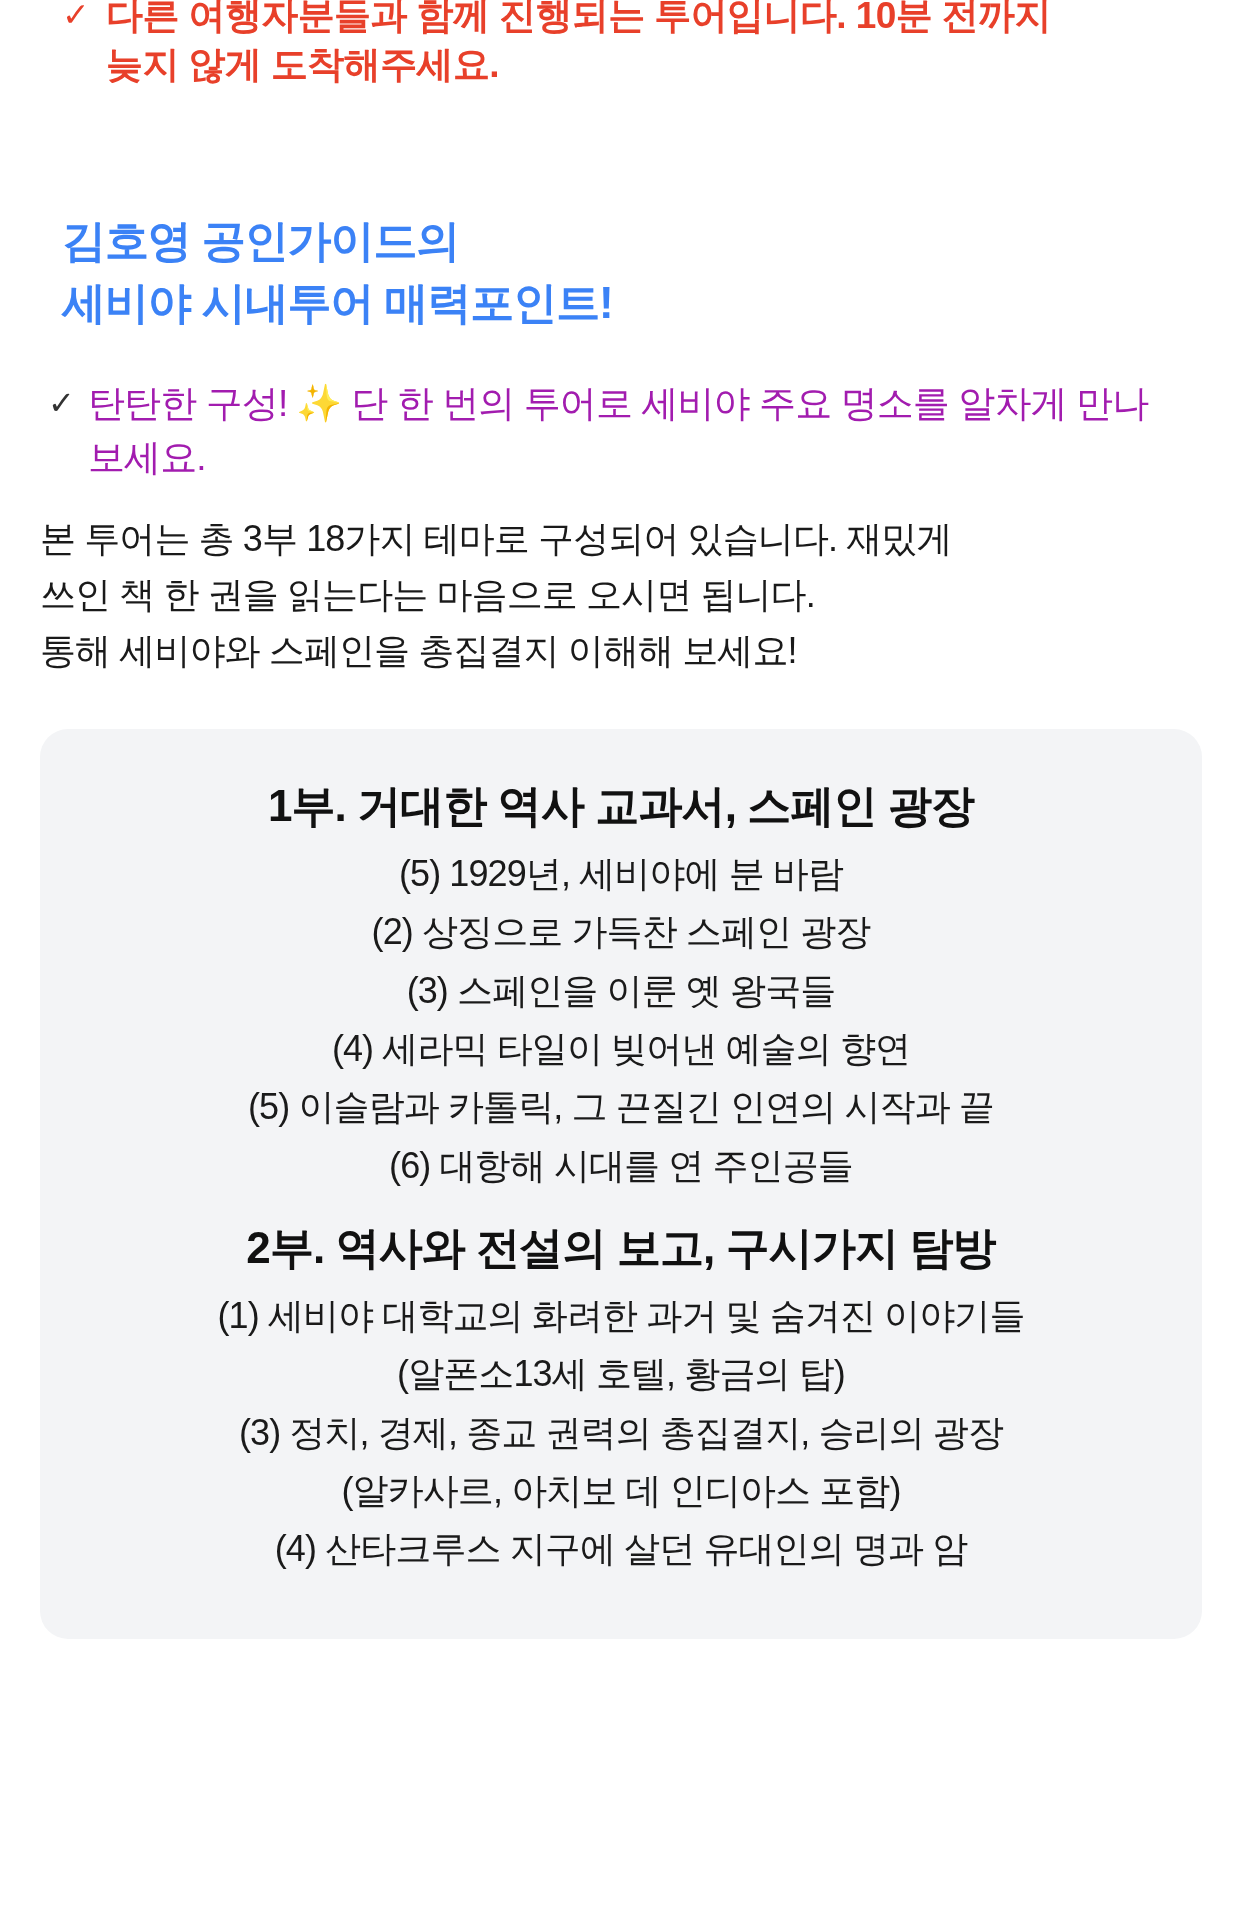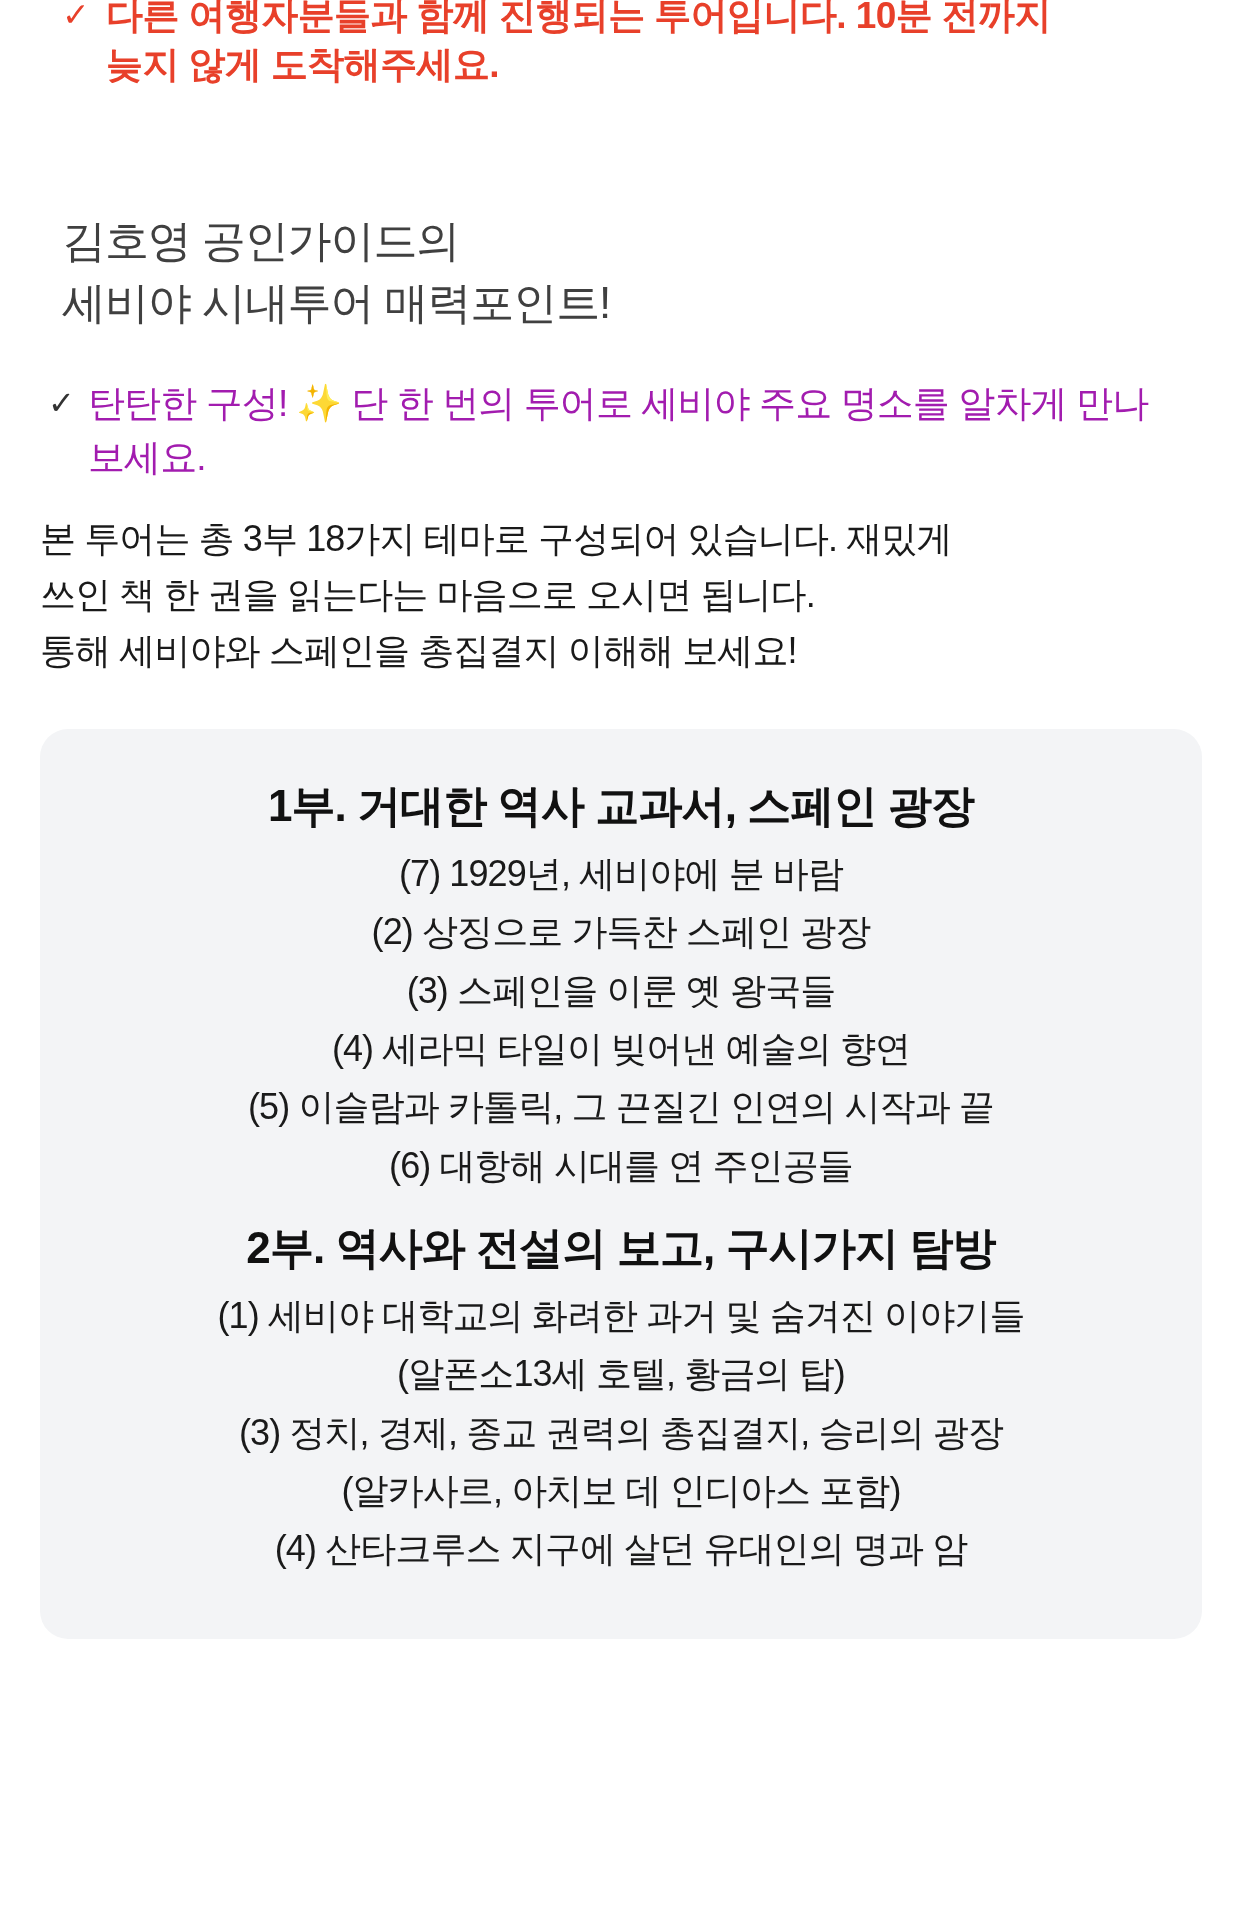--- a/index.html
+++ b/index.html
@@ -46,24 +46,24 @@
     transform: translateY(2px);
   }
   .notice-text {
     flex: 1 1 auto;
   }
 
   
   .heading {
     margin: 120px 0 12px 62px;
     font-size: 44px;
-    font-weight: 400;
+    font-weight: 700;
     line-height: 1.42;
     letter-spacing: -1.1px;
-    color: #404040;
+    color: #3b82f6;
   }
   .heading .line { display: block; }
 
   
   .bullet {
     display: flex;
     align-items: flex-start;
     margin: 42px 0 0 48px;
     padding-right: 60px;
   }
@@ -151,21 +151,21 @@
     <span class="line">쓰인 책 한 권을 읽는다는 마음으로 오시면 됩니다.</span>
   </div>
 
   <div class="para">
     <span class="line">통해 세비야와 스페인을 총집결지 이해해 보세요!</span>
   </div>
 
   <div class="card">
 
     <div class="card-part-title">1부.  거대한 역사 교과서, 스페인 광장</div>
-    <div class="card-item">(7) 1929년, 세비야에 분 바람</div>
+    <div class="card-item">(5) 1929년, 세비야에 분 바람</div>
     <div class="card-item">(2) 상징으로 가득찬 스페인 광장</div>
     <div class="card-item">(3) 스페인을 이룬 옛 왕국들</div>
     <div class="card-item">(4) 세라믹 타일이 빚어낸 예술의 향연</div>
     <div class="card-item">(5) 이슬람과 카톨릭, 그 끈질긴 인연의 시작과 끝</div>
     <div class="card-item">(6) 대항해 시대를 연 주인공들</div>
 
     <div class="card-part-title spaced">2부. 역사와 전설의 보고, 구시가지 탐방</div>
     <div class="card-item">(1) 세비야 대학교의 화려한 과거 및 숨겨진 이야기들</div>
     <div class="card-item">(알폰소13세 호텔, 황금의 탑)</div>
     <div class="card-item">(3) 정치, 경제, 종교 권력의 총집결지, 승리의 광장</div>

